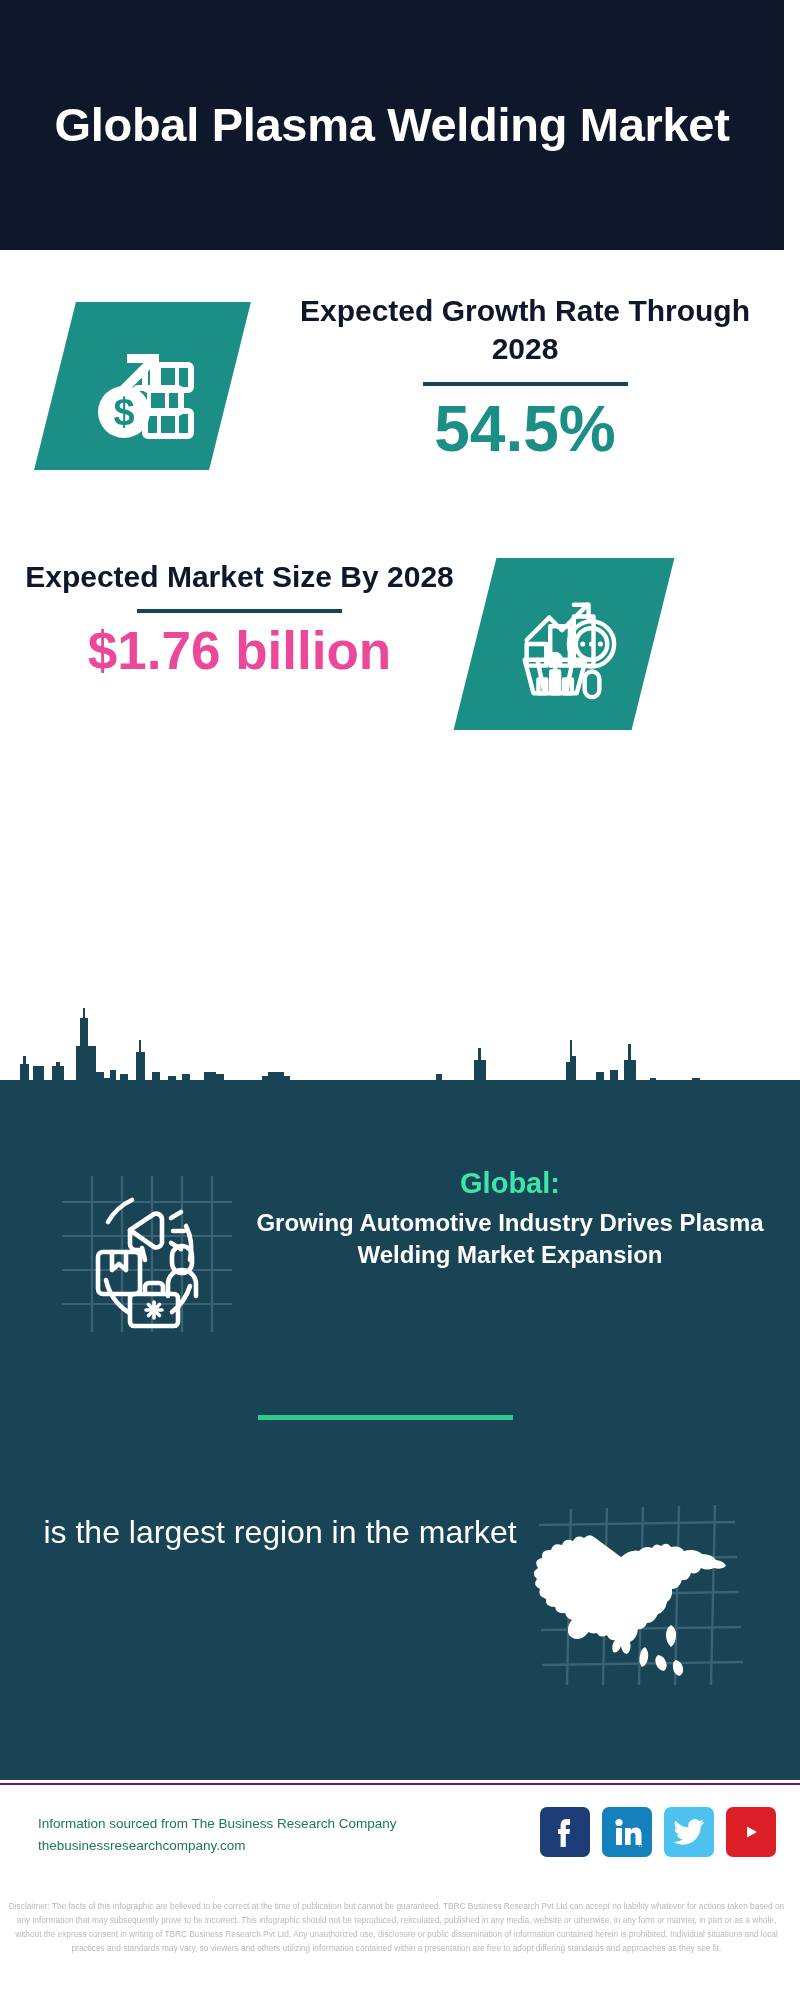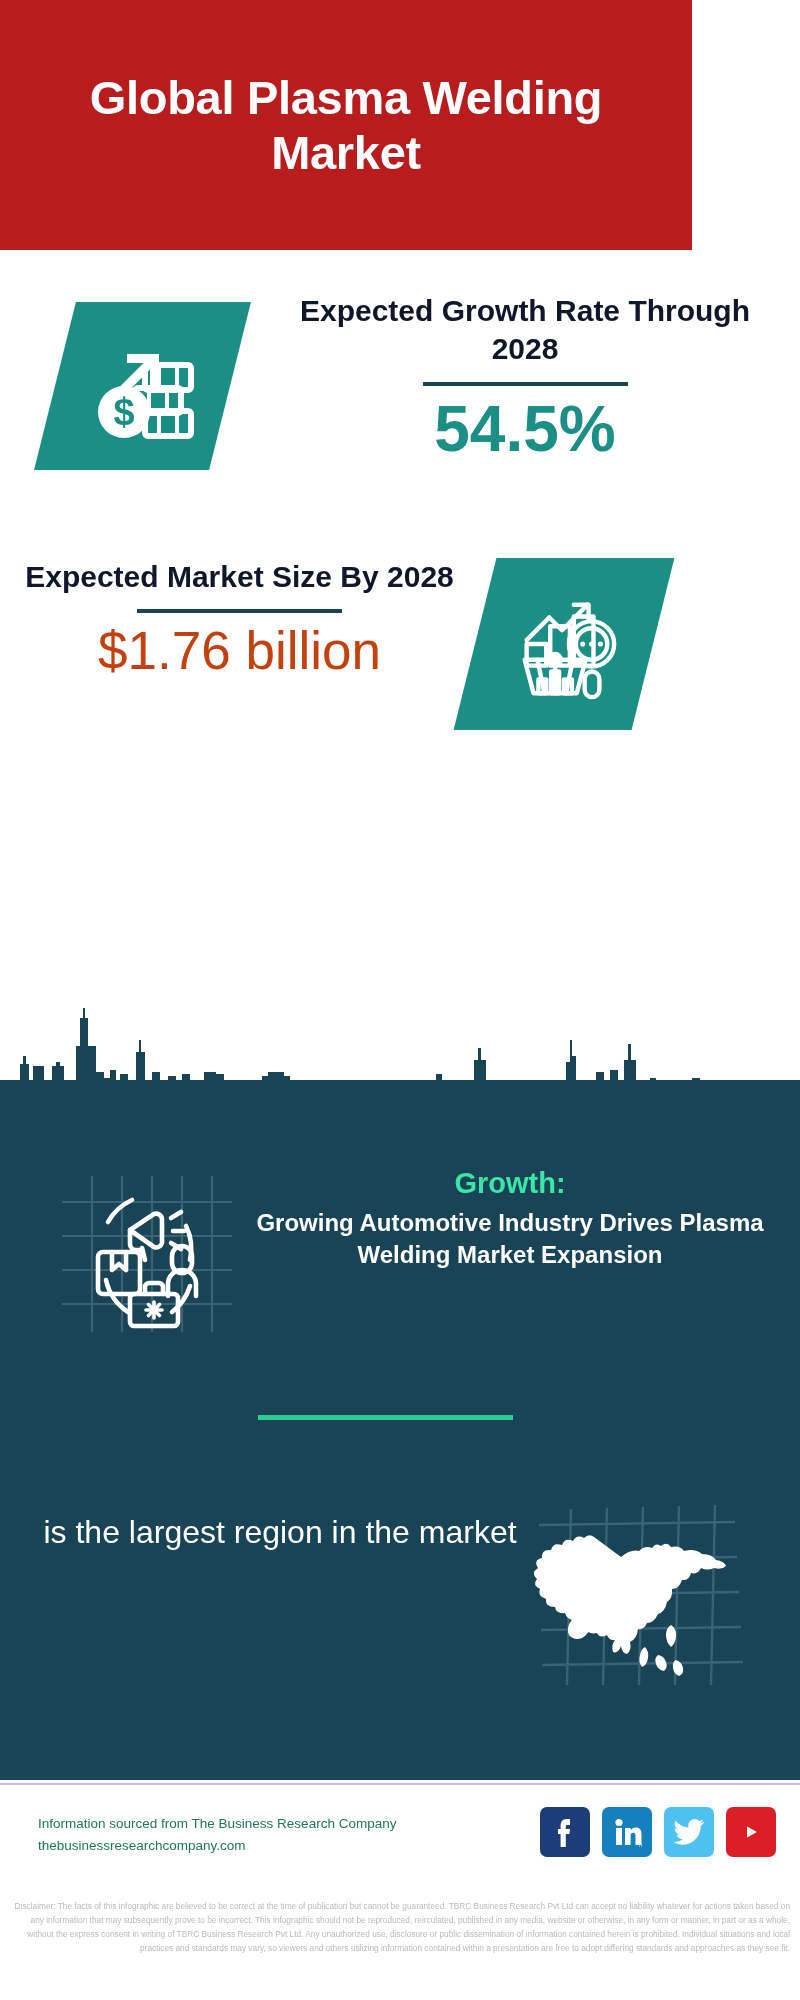--- a/index.html
+++ b/index.html
@@ -8,22 +8,22 @@
     font-family: "Liberation Sans", sans-serif;
     background:#ffffff;
     width:800px; height:2000px;
     position:relative;
     overflow:hidden;
   }
   .page { position:relative; width:800px; height:2000px; background:#ffffff; }
 
   
   .header {
-    position:absolute; left:0; top:0; width:692px; height:250px;
-    background:#b91c1c;
+    position:absolute; left:0; top:0; width:784px; height:250px;
+    background:#0f172a;
     display:flex; align-items:center; justify-content:center;
   }
   .header h1 {
     color:#ffffff;
     font-size:47px;
     font-weight:bold;
     line-height:1.18;
     text-align:center;
     letter-spacing:-0.3px;
     padding:0 34px;
@@ -51,21 +51,21 @@
   }
   .stat-value {
     color:#1B8F85; font-size:64px; font-weight:bold; line-height:1.1;
   }
 
   
   .stat2 { position:absolute; left:0; top:540px; width:715px; height:250px; }
   .badge2 { right:62px; top:18px; width:178px; height:172px; }
   .stat2-text { position:absolute; left:22px; top:18px; width:435px; text-align:center; }
   .stat2-value {
-    color:#c2410c; font-size:53px; font-weight:normal; line-height:1.12;
+    color:#ec4899; font-size:53px; font-weight:bold; line-height:1.12;
   }
 
   
   .darkpanel {
     position:absolute; left:0; top:1080px; width:800px; height:700px;
     background:#194455;
   }
   .skyline {
     position:absolute; left:0; top:1000px; width:800px; height:120px;
     display:block;
@@ -96,21 +96,21 @@
   }
   .region-sub {
     color:#ffffff; font-size:32px; font-weight:normal; line-height:1.28; margin-top:17px;
   }
   .region-map { position:absolute; right:45px; top:15px; width:230px; height:205px; }
 
   
   .footer {
     position:absolute; left:0; top:1783px; width:800px; height:108px;
     background:#ffffff;
-    border-top:2px solid #c4b5fd;
+    border-top:2px solid #701a75;
   }
   .footer-src {
     position:absolute; left:38px; top:28px; width:430px;
     color:#1C7A53; font-size:13.5px; line-height:1.62;
   }
   .social-row { position:absolute; right:24px; top:22px; display:flex; gap:12px; }
   .social {
     width:50px; height:50px; border-radius:7px;
     display:flex; align-items:center; justify-content:center;
   }
@@ -118,21 +118,21 @@
   .s-li { background:#1480BC; }
   .s-tw { background:#4DC2F0; }
   .s-yt { background:#DC1F26; }
 
   
   .disclaimer {
     position:absolute; left:0; top:1893px; width:800px; height:107px;
     background:#ffffff;
     padding:6px 10px 0 3px;
     color:#B9B9B9; font-size:8.3px; line-height:1.70;
-    text-align:right;
+    text-align:center;
   }
 </style>
 </head>
 <body>
 
 <div class="page">
 
   <div class="header">
     <h1>Global Plasma Welding Market</h1>
   </div>
@@ -256,21 +256,21 @@
             <line x1="104" y1="142" x2="104" y2="158"></line>
             <line x1="96" y1="150" x2="112" y2="150"></line>
             <line x1="98.5" y1="144.5" x2="109.5" y2="155.5"></line>
             <line x1="109.5" y1="144.5" x2="98.5" y2="155.5"></line>
           </g>
         </g>
       </svg>
     </div>
 
     <div class="driver-text">
-      <div class="driver-label">Growth:</div>
+      <div class="driver-label">Global:</div>
       <div class="driver-body">Growing Automotive Industry Drives Plasma Welding Market Expansion</div>
     </div>
   </div>
 
   <div class="green-rule"></div>
 
   <div class="region">
     <div class="region-text">
       <div class="region-sub">is the largest region in the market</div>
     </div>

